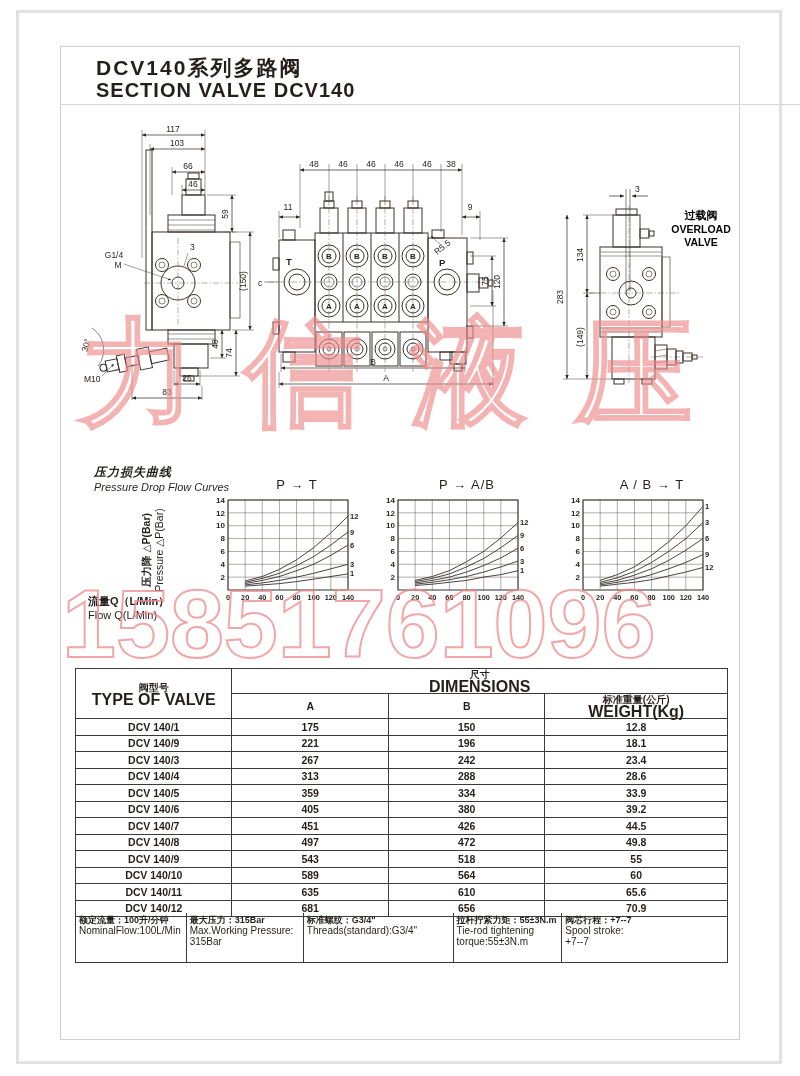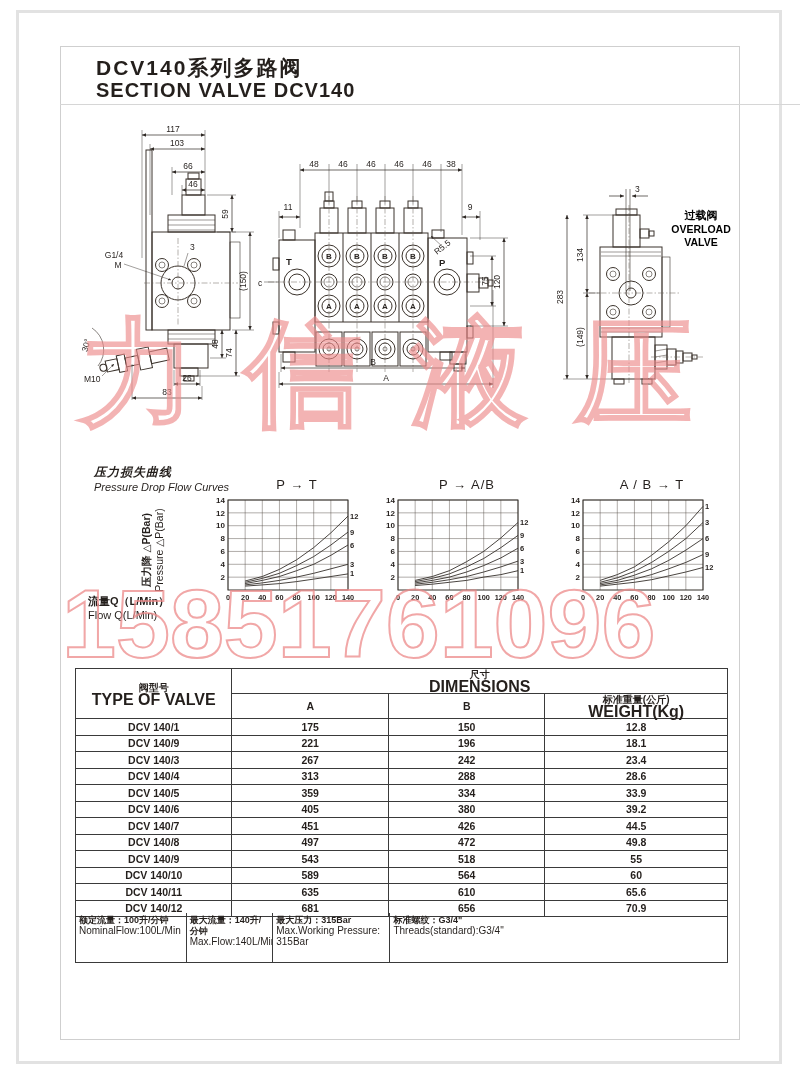--- a/index.html
+++ b/index.html
@@ -639,32 +639,36 @@
         <td>70.9</td>
       </tr>
     </tbody>
 </table>
 
 <div class="notes-row">
     <div class="note-cell" style="width: 17%;">
       <div class="note-zh">额定流量：100升/分钟</div>
       <div class="note-en">NominalFlow:100L/Min</div>
     </div>
-    <div class="note-cell" style="width: 13.3%;">
-      <div class="note-zh">最大流量：140升/分钟</div>
-      <div class="note-en">Max.Flow:140L/Min</div>
-    </div>
     <div class="note-cell" style="width: 18%;">
       <div class="note-zh">最大压力：315Bar</div>
       <div class="note-en">Max.Working Pressure: 315Bar</div>
     </div>
     <div class="note-cell" style="width: 23%;">
       <div class="note-zh">标准螺纹：G3/4"</div>
       <div class="note-en">Threads(standard):G3/4"</div>
     </div>
+    <div class="note-cell" style="width: 16.7%;">
+      <div class="note-zh">拉杆拧紧力矩：55±3N.m</div>
+      <div class="note-en">Tie-rod tightening torque:55±3N.m</div>
+    </div>
+    <div class="note-cell" style="width: 12%;">
+      <div class="note-zh">阀芯行程：+7--7</div>
+      <div class="note-en">Spool stroke: +7--7</div>
+    </div>
   </div>
 
 <div class="wm-company">
     <span>力</span>
     <span>信</span>
     <span>液</span>
     <span>压</span>
   </div>
 <div class="wm-phone">15851761096</div>
 

